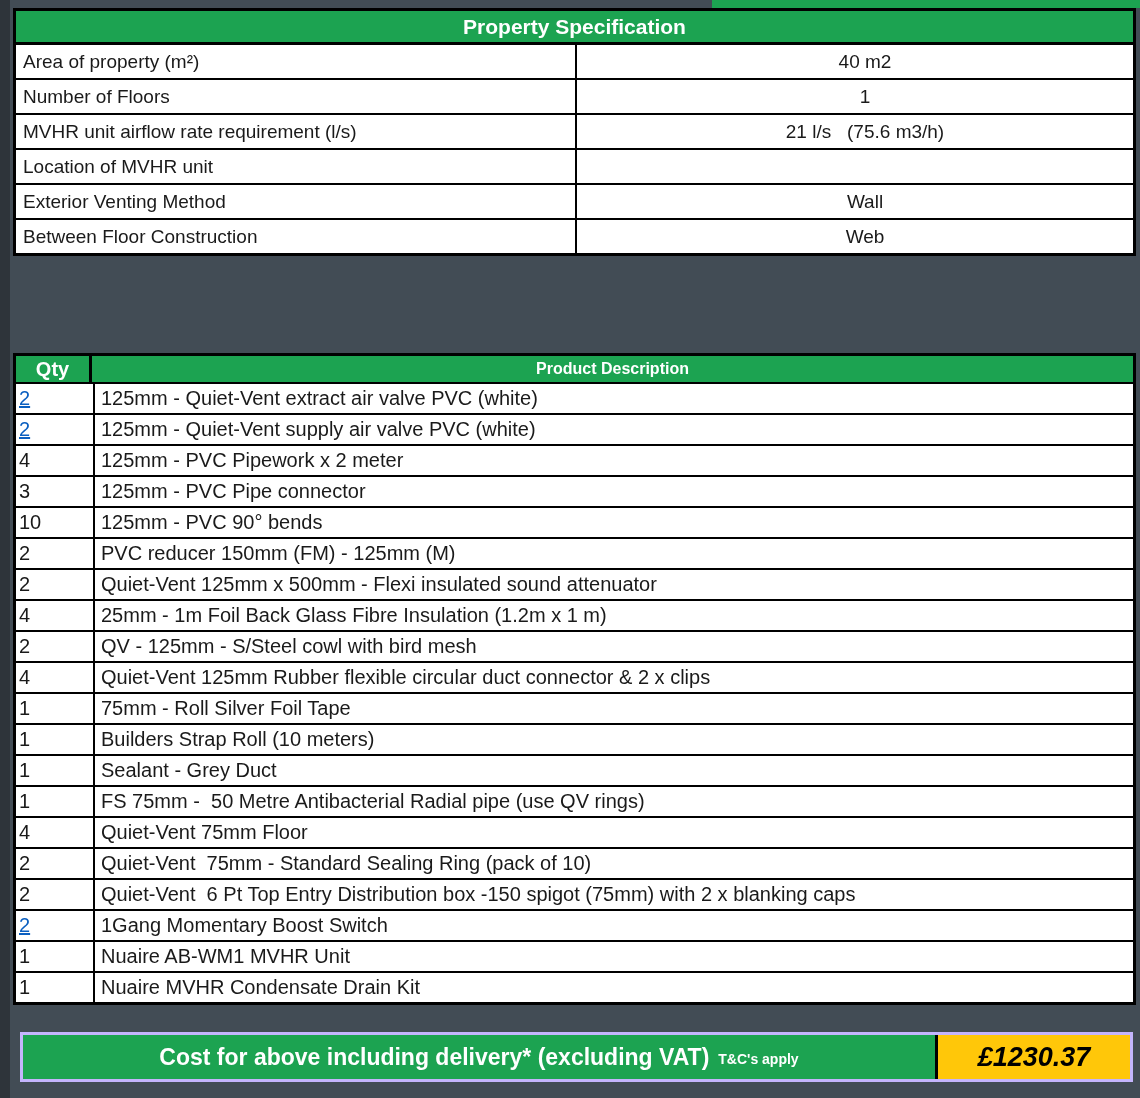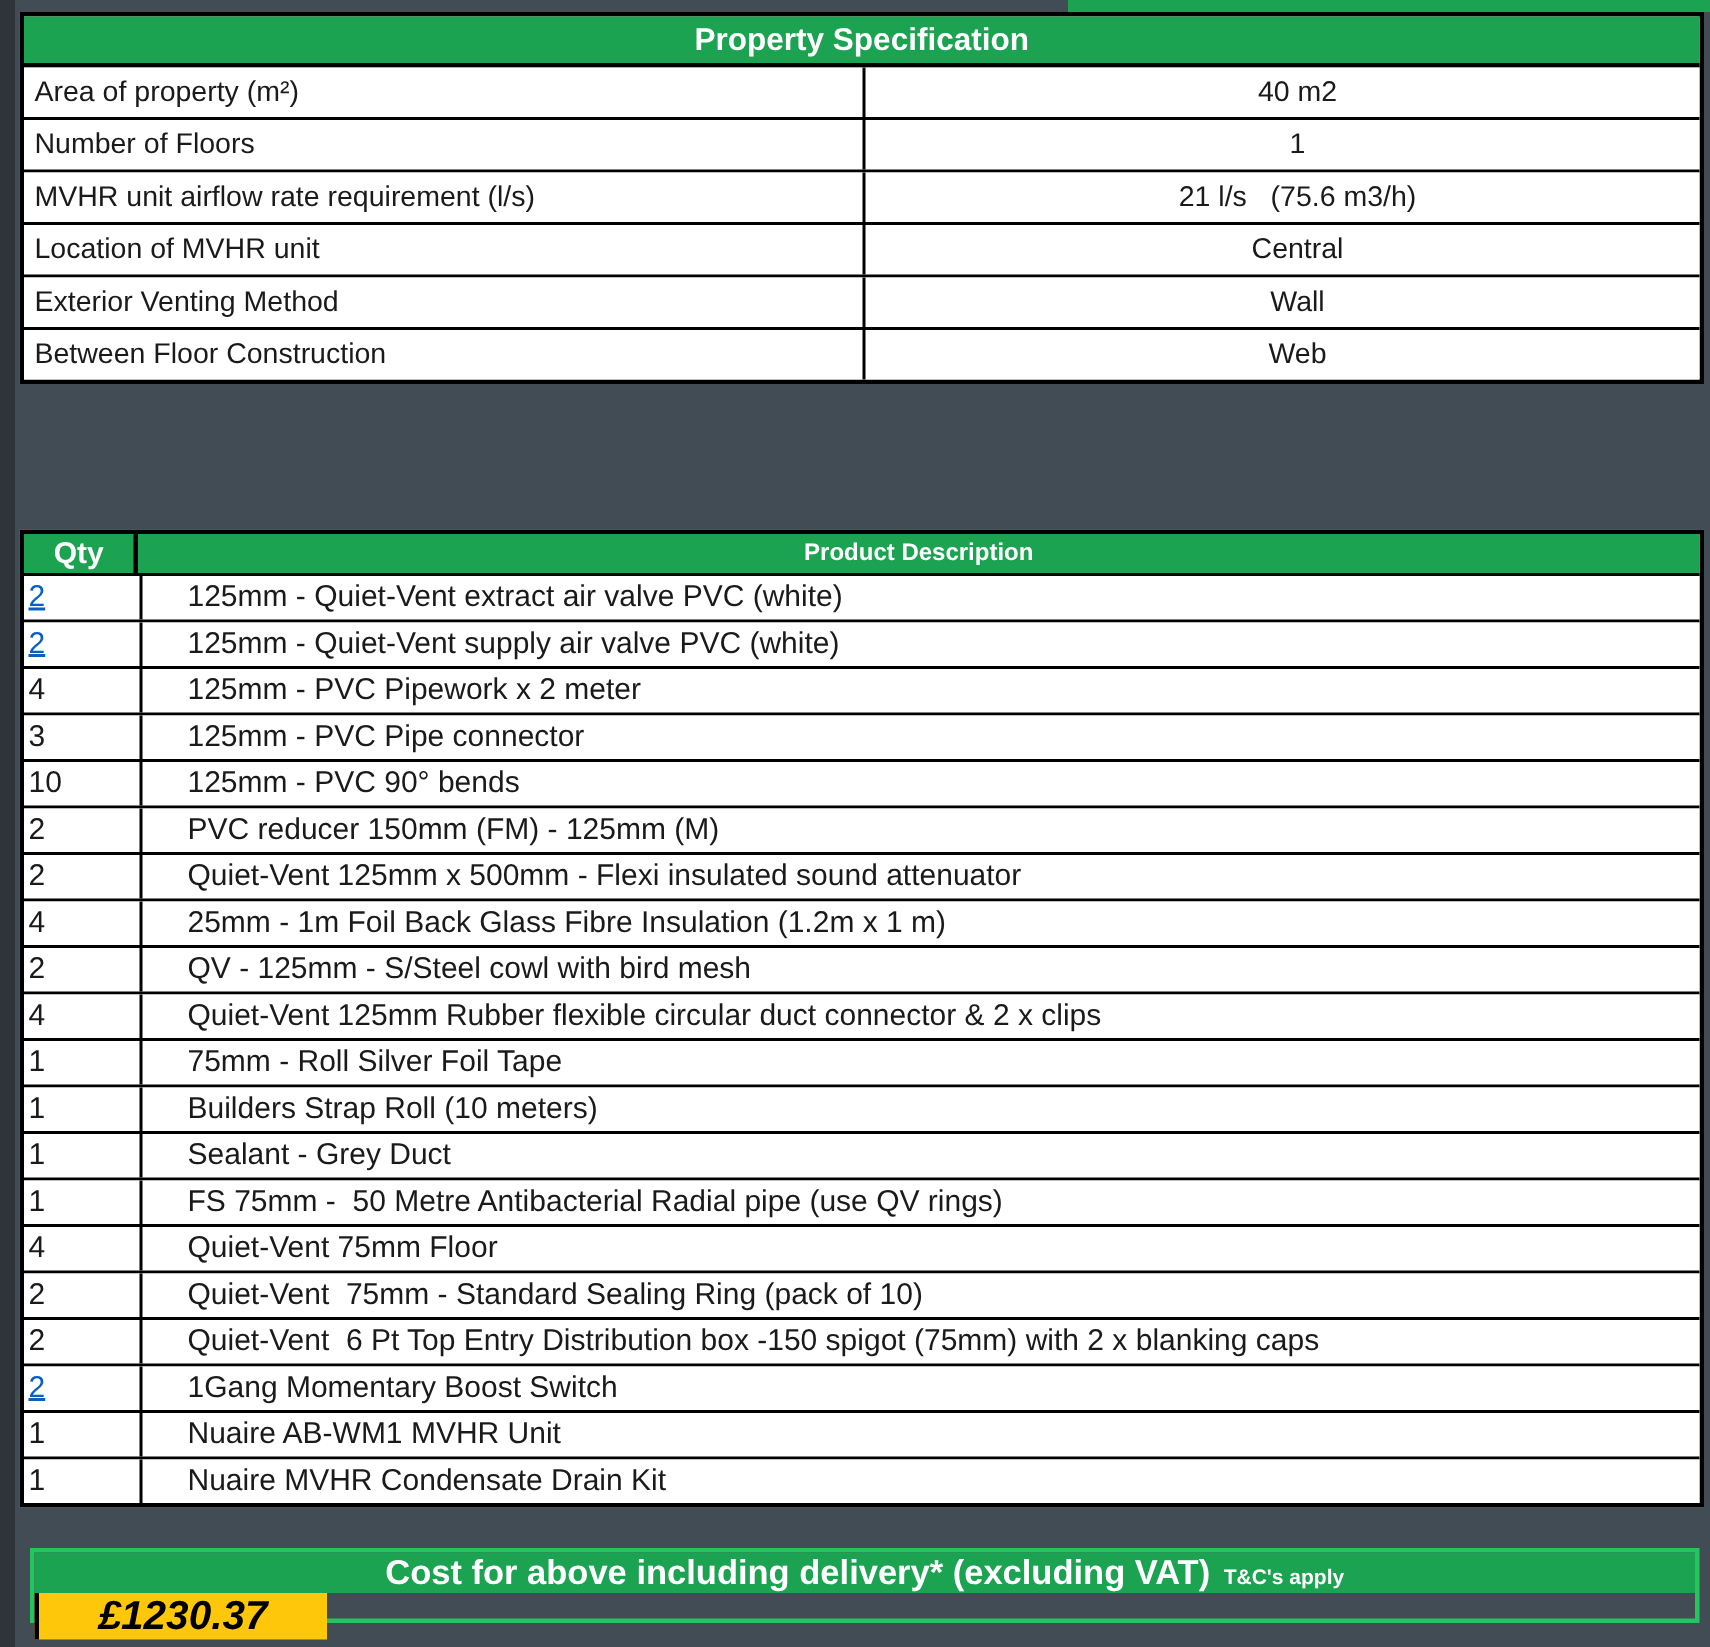--- a/index.html
+++ b/index.html
@@ -129,31 +129,29 @@
   }
   .desc-cell {
     flex: 1;
     display: flex;
     align-items: center;
     padding-left: 6px;
     font-size: 20px;
     color: #1a1a1a;
     white-space: pre;
     overflow: hidden;
-    margin-left: 24px;
   }
   
   .cost-bar {
     position: absolute;
     left: 20px; top: 1032px;
     width: 1107px;
     height: 44px;
-    border: 3px solid #22c55e;
-    display: flex;
-    flex-direction: column;
+    border: 3px solid #c4b5fd;
+    display: flex;
   }
   .cost-green {
     flex: 1;
     background: #1CA351;
     display: flex;
     align-items: center;
     justify-content: center;
     color: #fff;
   }
   .cost-label {
@@ -197,21 +195,20 @@
   <div class="spec-row">
     <div class="spec-label">Number of Floors</div>
     <div class="spec-value">1</div>
   </div>
   <div class="spec-row">
     <div class="spec-label">MVHR unit airflow rate requirement (l/s)</div>
     <div class="spec-value">21 l/s   (75.6 m3/h)</div>
   </div>
   <div class="spec-row">
     <div class="spec-label">Location of MVHR unit</div>
-    <div class="spec-value">Central</div>
   </div>
   <div class="spec-row">
     <div class="spec-label">Exterior Venting Method</div>
     <div class="spec-value">Wall</div>
   </div>
   <div class="spec-row">
     <div class="spec-label">Between Floor Construction</div>
     <div class="spec-value">Web</div>
   </div>
 </div>

